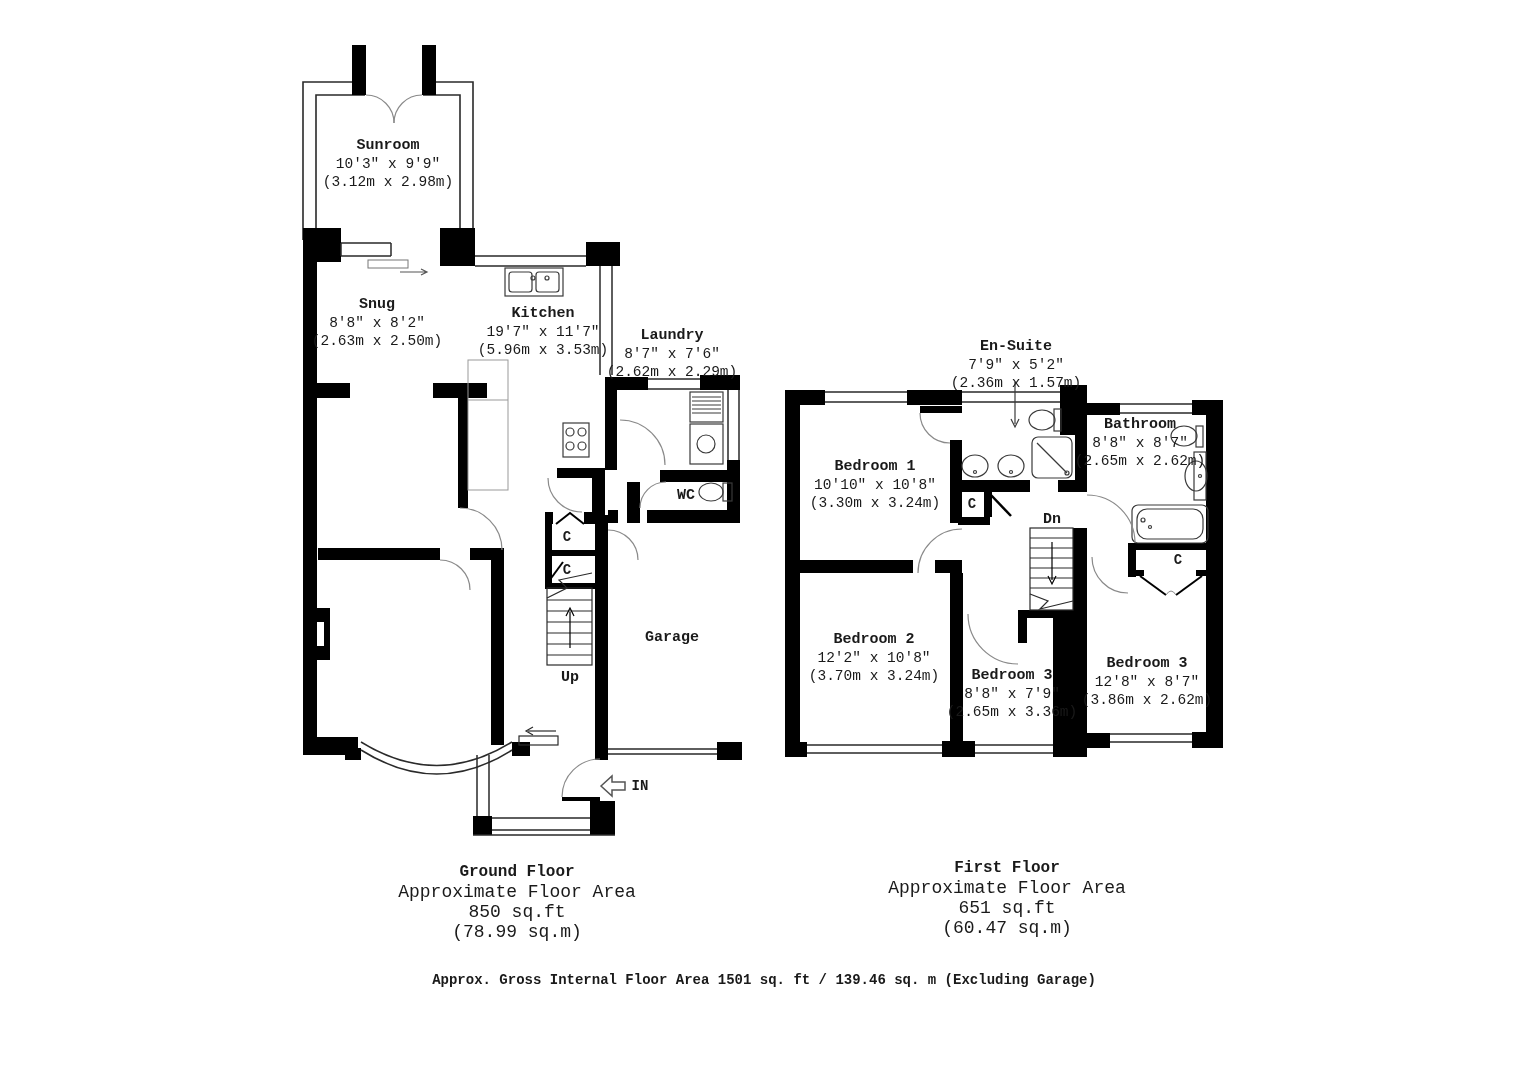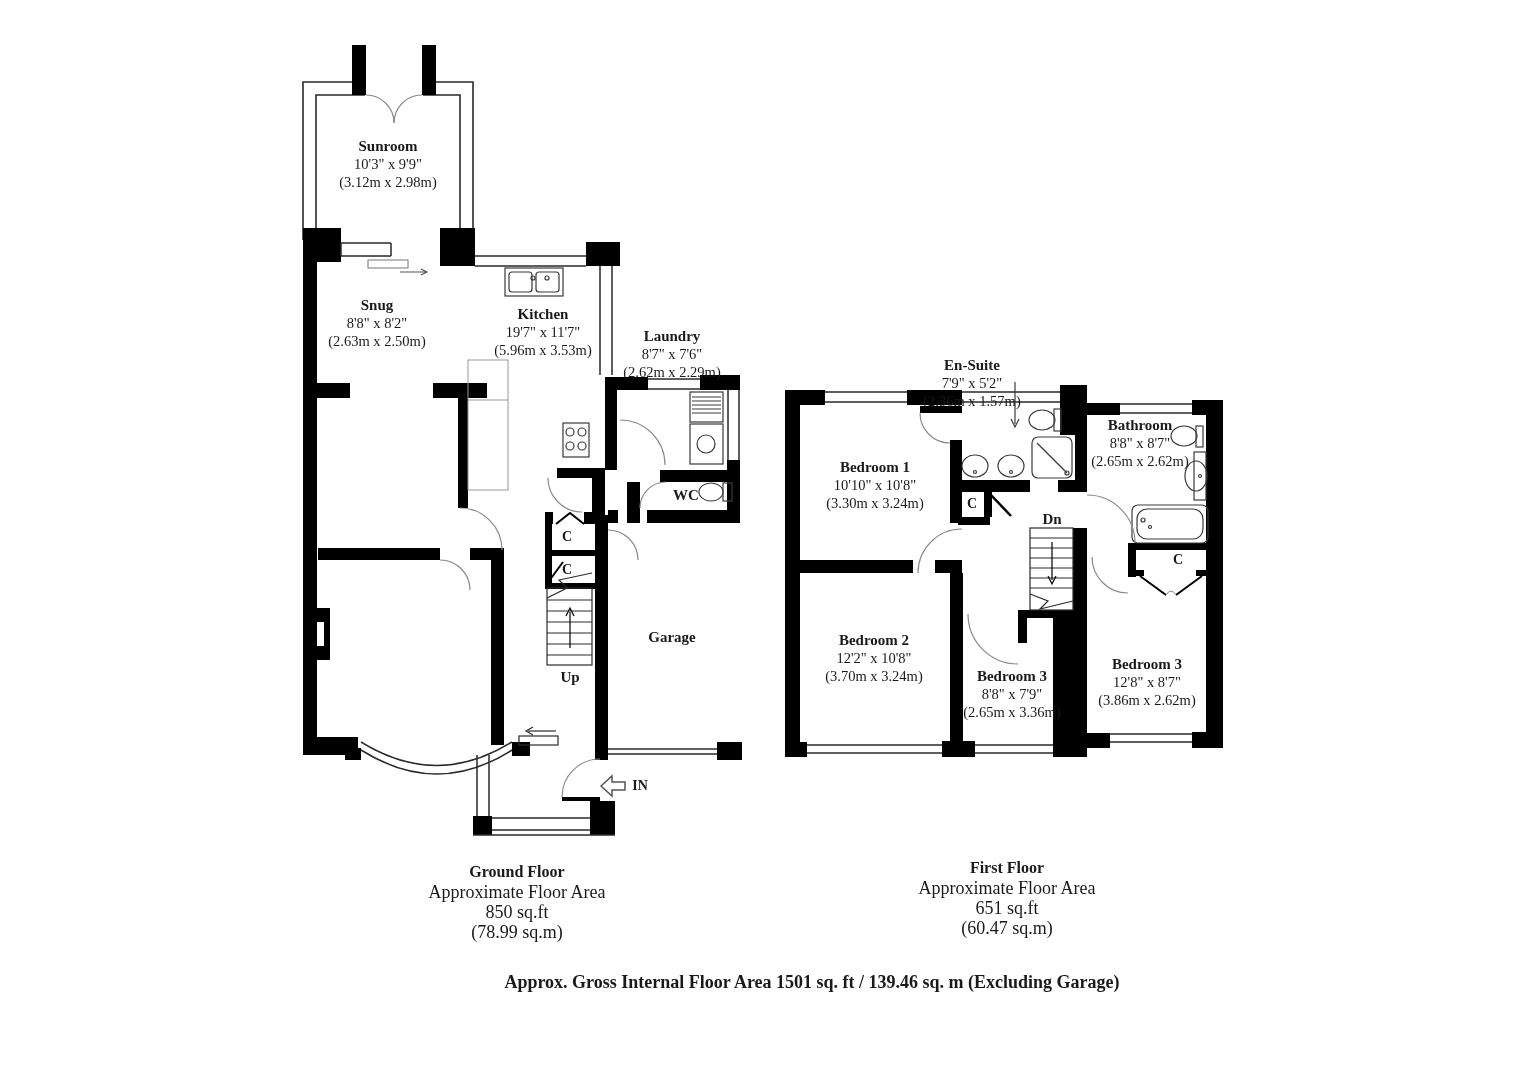--- a/index.html
+++ b/index.html
@@ -1,29 +1,29 @@
 <!DOCTYPE html>
 <html><head>
 <meta charset="utf-8">
 <style>
   html,body{margin:0;padding:0;background:#fff;}
   #canvas{position:relative;width:1528px;height:1080px;background:#ffffff;overflow:hidden;
-          font-family:Liberation Serif, serif;color:#1a1a1a;}
+          font-family:Liberation Mono, monospace;color:#1a1a1a;}
   #plan-svg{position:absolute;left:0;top:0;}
   .room-label{position:absolute;transform:translateX(-50%);text-align:center;white-space:nowrap;}
   .room-name{display:block;font-weight:bold;font-size:15px;line-height:18px;}
   .room-dims{display:block;font-size:14.5px;line-height:18px;}
   .tag{position:absolute;transform:translate(-50%,-50%);font-weight:bold;white-space:nowrap;}
   .tag-sm{font-size:14px;}
   .tag-md{font-size:15px;}
   .tag-lg{font-size:14px;}
   .floor-summary{position:absolute;transform:translateX(-50%);text-align:center;white-space:nowrap;}
   .floor-title{display:block;font-weight:bold;font-size:16px;line-height:20px;}
   .floor-line{display:block;font-size:18px;line-height:20px;}
-  .gross-title{position:absolute;transform:translateX(-50%);font-weight:bold;font-size:18px;white-space:nowrap;margin-left:48px;}
+  .gross-title{position:absolute;transform:translateX(-50%);font-weight:bold;font-size:14px;white-space:nowrap;}
   .disclaimer{position:absolute;transform:translateX(-50%);text-align:center;font-size:14.5px;line-height:18.5px;white-space:nowrap;}
   .disclaimer .company{font-weight:bold;}
 </style>
 </head>
 <body>
 
 <div id="canvas">
 
 <svg id="plan-svg" width="1528" height="1080" viewBox="0 0 1528 1080">
 
@@ -270,21 +270,21 @@
   </div>
 
 
   <div class="tag tag-md" style="left:686px;top:495px;">WC</div>
   <div class="tag tag-sm" style="left:567px;top:537px;">C</div>
   <div class="tag tag-sm" style="left:567px;top:570px;">C</div>
   <div class="tag tag-md" style="left:570px;top:677px;">Up</div>
   <div class="tag tag-md" style="left:672px;top:637px;">Garage</div>
   <div class="tag tag-lg" style="left:640px;top:786px;">IN</div>
 
-  <div class="room-label" style="left:972px;top:338px;margin-top:18px;">
+  <div class="room-label" style="left:1016px;top:338px;">
     <span class="room-name">En-Suite</span>
     <span class="room-dims">7'9" x 5'2"</span>
     <span class="room-dims">(2.36m x 1.57m)</span>
   </div>
 
   <div class="room-label" style="left:875px;top:458px;">
     <span class="room-name">Bedroom 1</span>
     <span class="room-dims">10'10" x 10'8"</span>
     <span class="room-dims">(3.30m x 3.24m)</span>
   </div>

